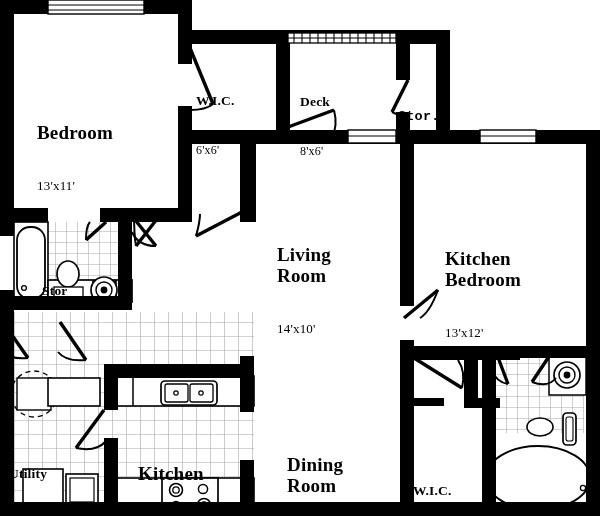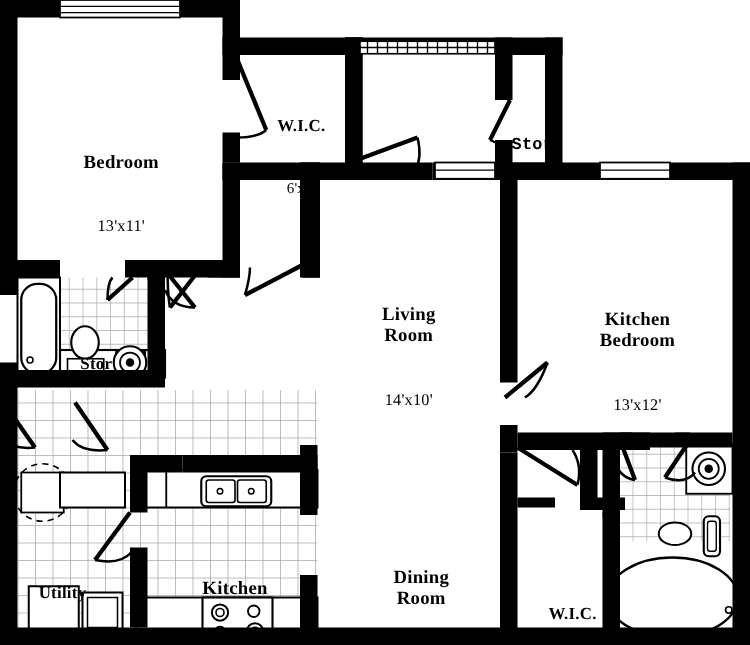--- a/index.html
+++ b/index.html
@@ -20,30 +20,30 @@
   #floorplan-svg {
     position: absolute;
     top: 0;
     left: 0;
     width: 600px;
     height: 516px;
     display: block;
   }
   .room-label {
     position: absolute;
-    text-align: center;
+    text-align: left;
     font-family: "Liberation Serif", serif;
     color: #000000;
     line-height: 1.12;
     white-space: pre;
     pointer-events: none;
   }
   .room-name {
     font-weight: bold;
-    font-size: 15px;
+    font-size: 19px;
     letter-spacing: 0.2px;
     display: block;
   }
   .room-dims {
     font-weight: normal;
     font-size: 13px;
     display: block;
     letter-spacing: 0.2px;
   }
   .lbl-small .room-name { font-size: 13.5px; }
@@ -370,20 +370,24 @@
   <div class="room-label" style="left:37px; top:86px; width:120px;">
     <span class="room-name">Bedroom</span>
     <span class="room-dims">13'x11'</span>
   </div>
 
   <div class="room-label lbl-small" style="left:196px; top:57px; width:90px;">
     <span class="room-name">W.I.C.</span>
     <span class="room-dims">6'x6'</span>
   </div>
 
+  <div class="room-label lbl-small" style="left:300px; top:58px; width:90px;">
+    <span class="room-name">Deck</span>
+    <span class="room-dims">8'x6'</span>
+  </div>
 
   <div class="room-label lbl-small" style="left:398px; top:73px; width:64px;font-family:Liberation Mono, monospace;">
     <span class="room-name">Stor.</span>
   </div>
 
   <div class="room-label" style="left:277px; top:208px; width:100px;">
     <span class="room-name">Living
 Room</span>
     <span class="room-dims">14'x10'</span>
   </div>

